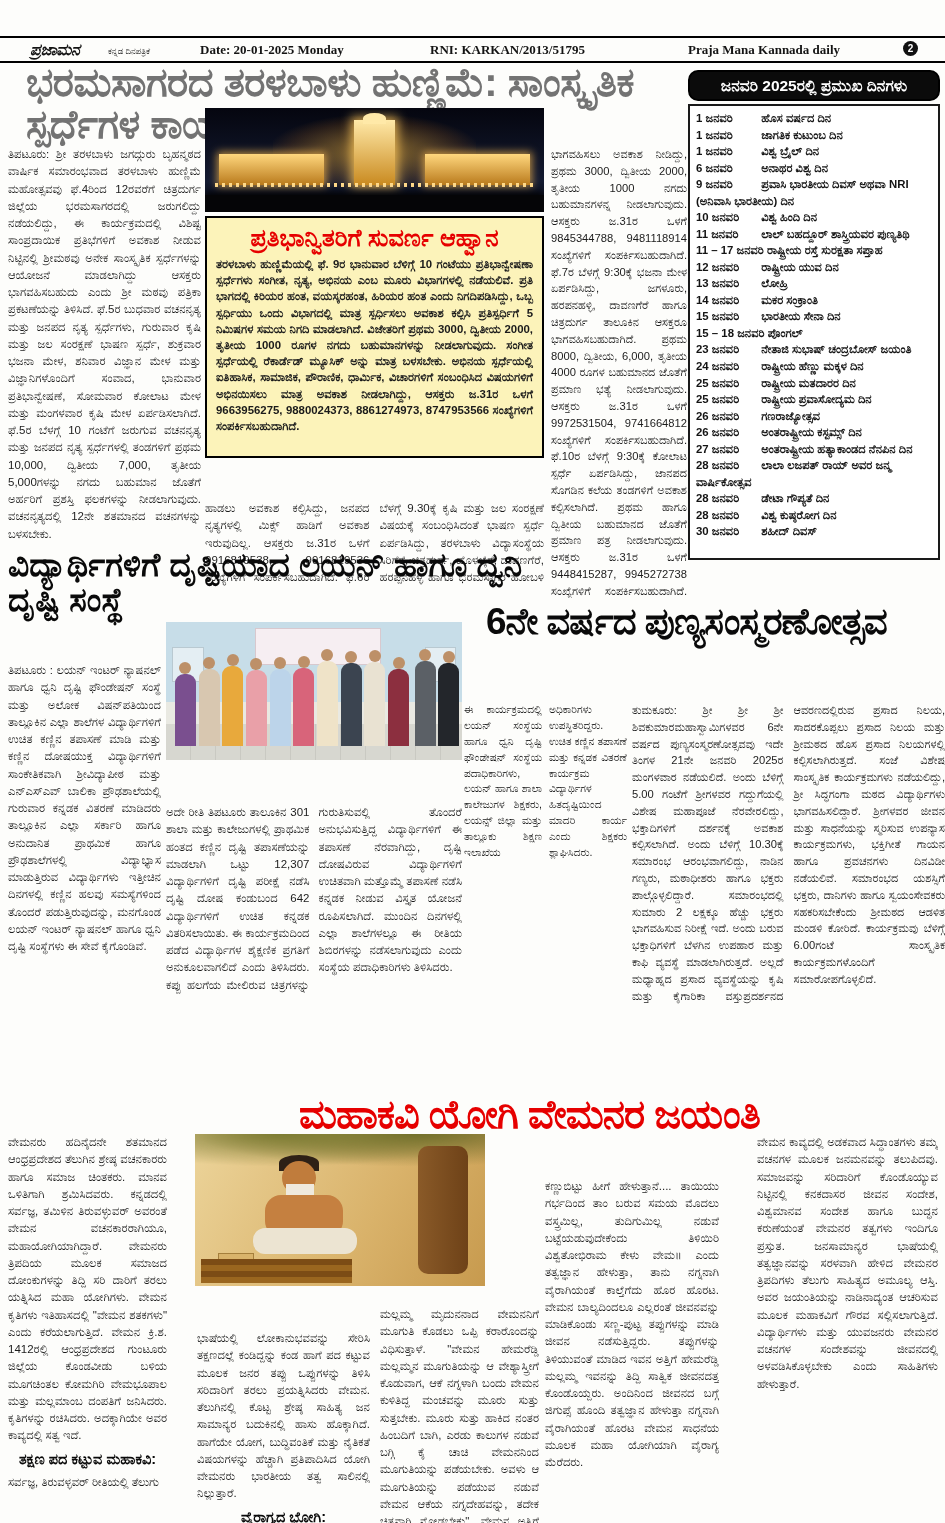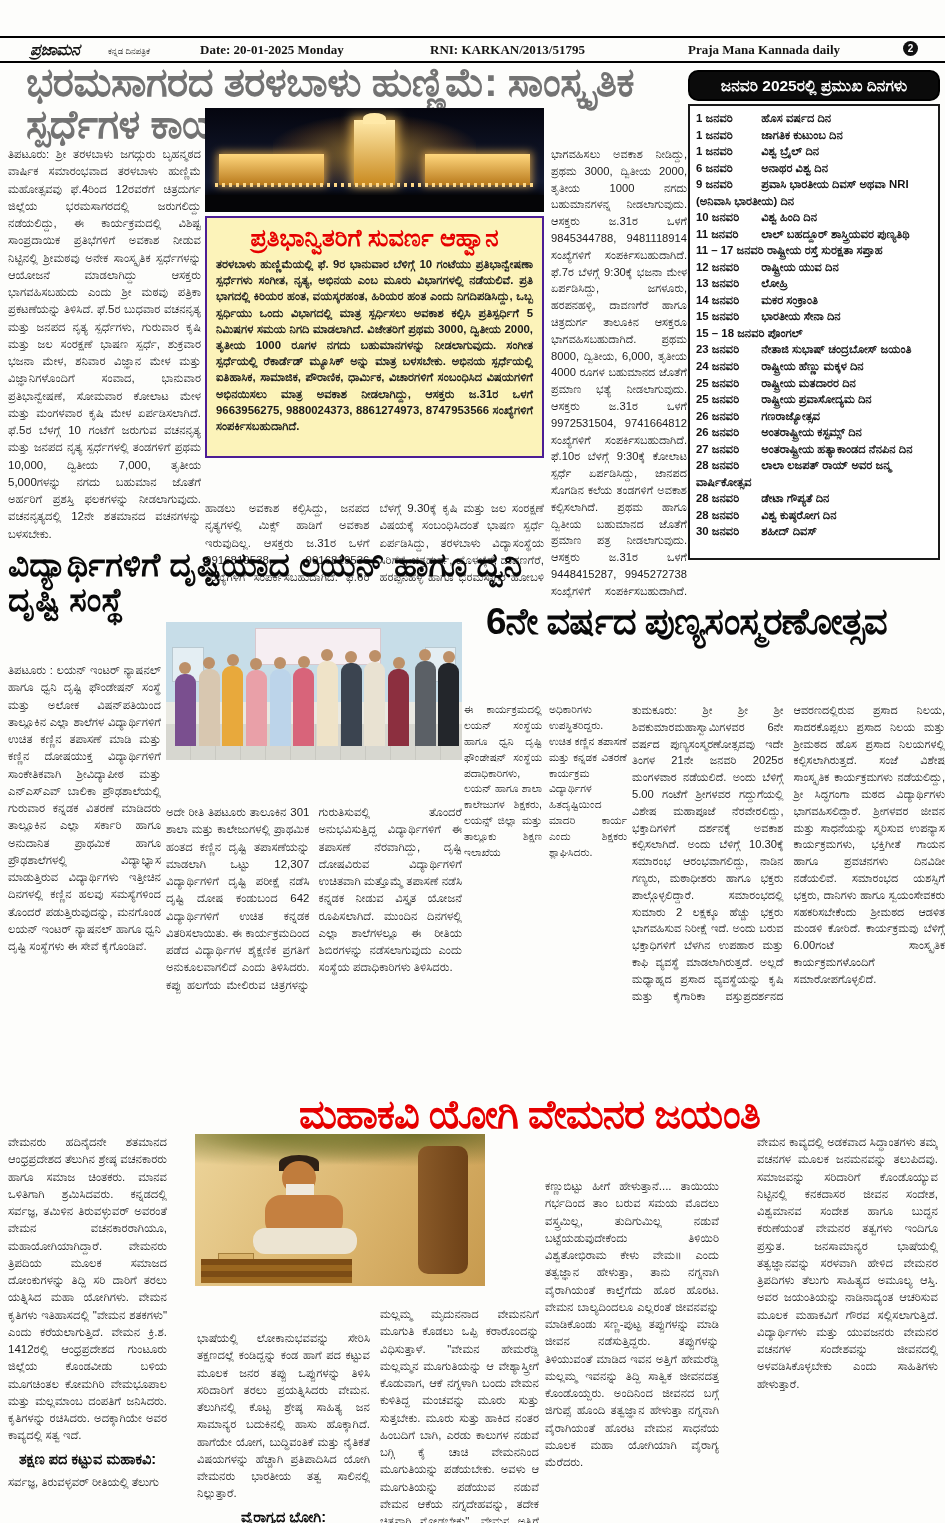--- a/index.html
+++ b/index.html
@@ -27,21 +27,21 @@
   
   .days-title{left:688px;top:70px;width:252px;height:31px;background:#0b0b0b;color:#fff;border-radius:10px;
               border:2px solid #000;display:flex;align-items:center;justify-content:center;
               font-size:15.5px;font-weight:bold;box-sizing:border-box;}
   .days-list{left:688px;top:104px;width:252px;height:456px;border:2px solid #1a1a1a;box-sizing:border-box;
              padding:4px 6px;font-size:11.4px;font-weight:600;line-height:1.45;background:#fff;overflow:hidden;}
   .day-d{display:inline-block;min-width:62px;}
   
   .a1-colL{left:8px;top:108px;width:193px;height:452px;overflow:hidden;}
   .a1-colM{left:551px;top:108px;width:136px;height:452px;overflow:hidden;font-size:11.2px;}
-  .ybox{left:205px;top:216px;width:339px;height:242px;background:#fcf3ba;border:2px solid #4c1d95;
+  .ybox{left:205px;top:216px;width:339px;height:242px;background:#fcf3ba;border:2px solid #000000;
         box-sizing:border-box;padding:4px 9px;overflow:hidden;}
   .ybox-title{font-size:24px;font-weight:bold;color:#e60000;text-align:center;margin:2px 0 4px 0;}
   .ybox-body{font-size:11.4px;font-weight:600;line-height:1.42;text-align:justify;color:#1a1a1a;}
   .a1-below{left:205px;top:462px;width:339px;height:97px;column-count:2;column-gap:10px;overflow:hidden;}
   
   .photo-temple{left:205px;top:108px;width:339px;height:104px;background:linear-gradient(#05060f,#131a31 70%,#090a12);overflow:hidden;}
   .t-glow{position:absolute;left:20%;top:8%;width:60%;height:70%;background:radial-gradient(ellipse at center,rgba(255,190,60,.55),rgba(255,150,30,.12) 60%,transparent 75%);}
   .t-wing{position:absolute;top:44%;height:30%;width:31%;background:linear-gradient(#ffd77e,#b97a1c);box-shadow:0 0 8px 2px rgba(255,190,80,.7);}
   .t-wingL{left:4%;} .t-wingR{right:4%;}
   .t-tower{position:absolute;left:44%;top:12%;width:12%;height:62%;background:linear-gradient(#ffe9a8,#c98a20);box-shadow:0 0 10px 3px rgba(255,200,90,.8);}

